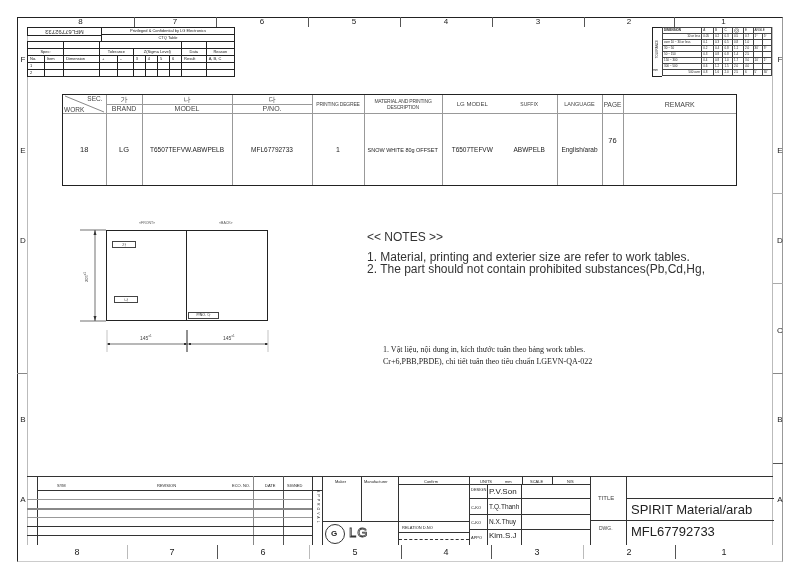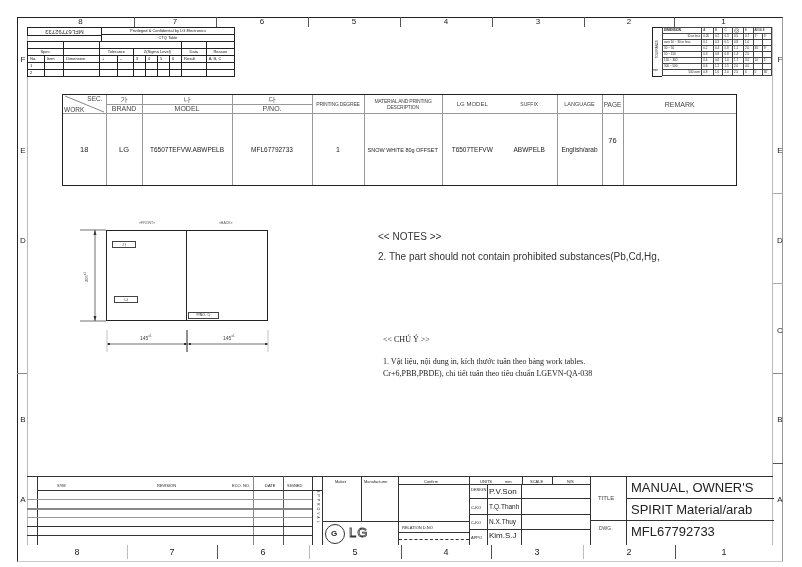--- a/index.html
+++ b/index.html
@@ -15,21 +15,21 @@
   .cto{left:27px;top:27px;border:1px solid #222;font-size:4px;}
   .cto td{border:1px solid #222;padding:0 2px;height:6px;line-height:6px;white-space:nowrap;}
   .tol{left:652px;top:27px;font-size:3px;border:1px solid #222;}
   .tol td{border:1px solid #444;padding:0 1px;height:5px;line-height:5px;white-space:nowrap;}
   .work{left:62px;top:94px;width:675px;height:92px;border:1.5px solid #222;box-sizing:border-box;}
   .work table{width:100%;height:100%;font-size:7px;}
   .work th{font-weight:normal;border-right:1px solid #999;border-bottom:1px solid #999;height:18px;padding:0;color:#444;font-size:7px;}
   .work td{border-right:1px solid #999;text-align:center;font-size:7px;color:#222;}
   .work th.kor{line-height:8px;}
   .work .thin{font-size:5px;letter-spacing:-0.2px;}
-  .notes{left:378px;top:231px;font-size:10px;line-height:12px;color:#333;}
+  .notes{left:367px;top:231px;font-size:12px;line-height:12px;color:#333;}
   .notes-vn{left:383px;top:334px;font-size:8px;line-height:12px;font-family:"Liberation Serif",serif;color:#222;}
   .tb{font-size:4px;}
   .tb-title{font-size:13px;color:#222;}
 </style>
 </head>
 <body>
 
 <div class="abs frame-outer"></div>
 <div class="abs frame-inner"></div>
 
@@ -314,27 +314,27 @@
   <rect x="80" y="13" width="2" height="2" fill="#333"></rect>
   <rect x="85" y="13" width="2" height="2" fill="#333"></rect>
   <rect x="161" y="13" width="2" height="2" fill="#333"></rect>
 </svg>
 <div class="abs" style="left:140px;top:334px;font-size:5px;color:#444;"><span>145</span><sup style="font-size:3px;">±1</sup></div>
 <div class="abs" style="left:223px;top:334px;font-size:5px;color:#444;"><span>145</span><sup style="font-size:3px;">±1</sup></div>
 
 <div class="abs notes">
   <div>&lt;&lt; NOTES &gt;&gt;</div>
   <div style="height:8px;"></div>
+  <div>1. Material, printing and exterier size are refer to work tables.</div>
   <div>2.  The part should not contain prohibited substances(Pb,Cd,Hg,</div>
 </div>
 <div class="abs notes-vn">
-  <div>&lt;&lt; CHÚ Ý &gt;&gt;</div>
   <div style="height:10px;"></div>
   <div>1. Vật liệu, nội dung in, kích thước tuân theo bảng work tables.</div>
-  <div>Cr+6,PBB,PBDE), chi tiết tuân theo tiêu chuẩn LGEVN-QA-038</div>
+  <div>Cr+6,PBB,PBDE), chi tiết tuân theo tiêu chuẩn LGEVN-QA-022</div>
 </div>
 
 <div class="abs hline" style="left:27px;top:476px;width:563px;"></div>
 <div class="abs" style="left:590px;top:476px;width:183px;border-top:1px solid #333;"></div>
 
 <div class="abs" style="left:27px;top:476px;width:285px;height:69px;">
   <div class="abs" style="left:10px;top:0;width:0;height:69px;border-left:1px solid #333;"></div>
   <div class="abs" style="left:226px;top:0;width:0;height:69px;border-left:1px solid #888;"></div>
   <div class="abs" style="left:256px;top:0;width:0;height:69px;border-left:1px solid #555;"></div>
   <div class="abs" style="left:285px;top:0;width:0;height:69px;border-left:1px solid #333;"></div>
@@ -394,17 +394,16 @@
   <div class="abs" style="left:19px;top:42px;font-size:6.5px;">N.X.Thuy</div>
   <div class="abs tb" style="left:1px;top:59px;">APPO</div>
   <div class="abs" style="left:19px;top:55px;font-size:8px;">Kim.S.J</div>
 </div>
 
 <div class="abs" style="left:590px;top:476px;width:183px;height:69px;border-left:1px solid #333;box-sizing:border-box;">
   <div class="abs" style="left:35px;top:0;height:69px;border-left:1px solid #333;"></div>
   <div class="abs" style="left:35px;top:22px;width:148px;border-top:1px solid #333;"></div>
   <div class="abs" style="left:0;top:44px;width:183px;border-top:1px solid #333;"></div>
   <div class="abs" style="left:7px;top:19px;font-size:6px;color:#444;">TITLE</div>
-  <div class="abs tb-title" style="left:40px;top:4px;">MANUAL, OWNER'S</div>
   <div class="abs tb-title" style="left:40px;top:26px;">SPIRIT Material/arab</div>
   <div class="abs" style="left:8px;top:49px;font-size:5px;color:#444;">DWG.</div>
   <div class="abs tb-title" style="left:40px;top:48px;">MFL67792733</div>
 </div>
 
 </body></html>

